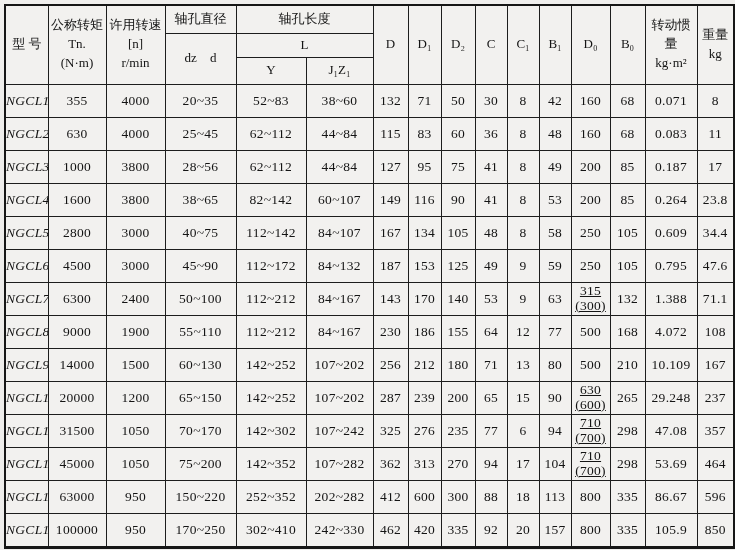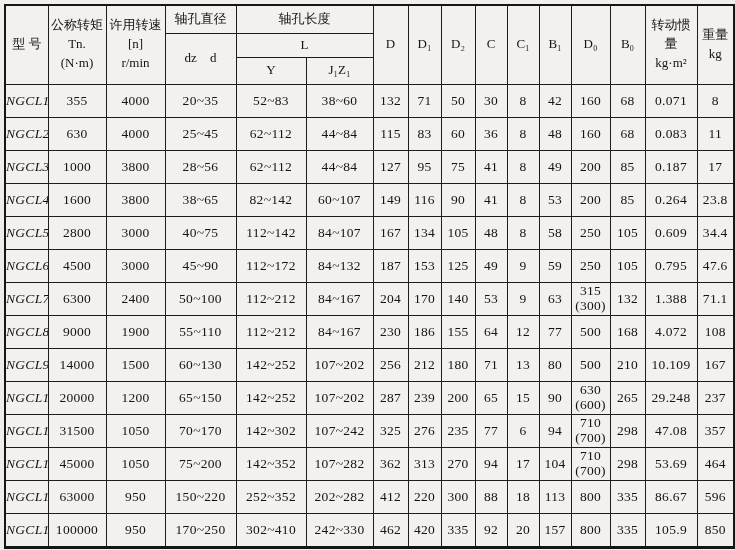--- a/index.html
+++ b/index.html
@@ -48,20 +48,21 @@
     letter-spacing: 0.3px;
   }
   td.model-cell {
     font-size: 13px;
     letter-spacing: 0px;
     font-style: italic;
   }
   td.small-num {
     font-size: 12.5px;
     line-height: 1.05;
+    text-decoration: underline;
   }
   thead tr.h1 { height: 28px; }
   thead tr.h2 { height: 24px; }
   thead tr.h3 { height: 27px; }
   th.cjk { font-size: 12.5px; }
   th.latin-sub { font-size: 12.5px; }
 </style>
 </head>
 <body>
 
@@ -227,21 +228,21 @@
           <td>0.795</td>
           <td>47.6</td>
         </tr>
         <tr>
           <td class="model-cell">NGCL7</td>
           <td>6300</td>
           <td>2400</td>
           <td>50~100</td>
           <td>112~212</td>
           <td>84~167</td>
-          <td>204</td>
+          <td>143</td>
           <td>170</td>
           <td>140</td>
           <td>53</td>
           <td>9</td>
           <td>63</td>
           <td class="small-num">315
 (300)</td>
           <td>132</td>
           <td>1.388</td>
           <td>71.1</td>
@@ -340,21 +341,21 @@
           <td>464</td>
         </tr>
         <tr>
           <td class="model-cell">NGCL13</td>
           <td>63000</td>
           <td>950</td>
           <td>150~220</td>
           <td>252~352</td>
           <td>202~282</td>
           <td>412</td>
-          <td>220</td>
+          <td>600</td>
           <td>300</td>
           <td>88</td>
           <td>18</td>
           <td>113</td>
           <td>800</td>
           <td>335</td>
           <td>86.67</td>
           <td>596</td>
         </tr>
         <tr>

